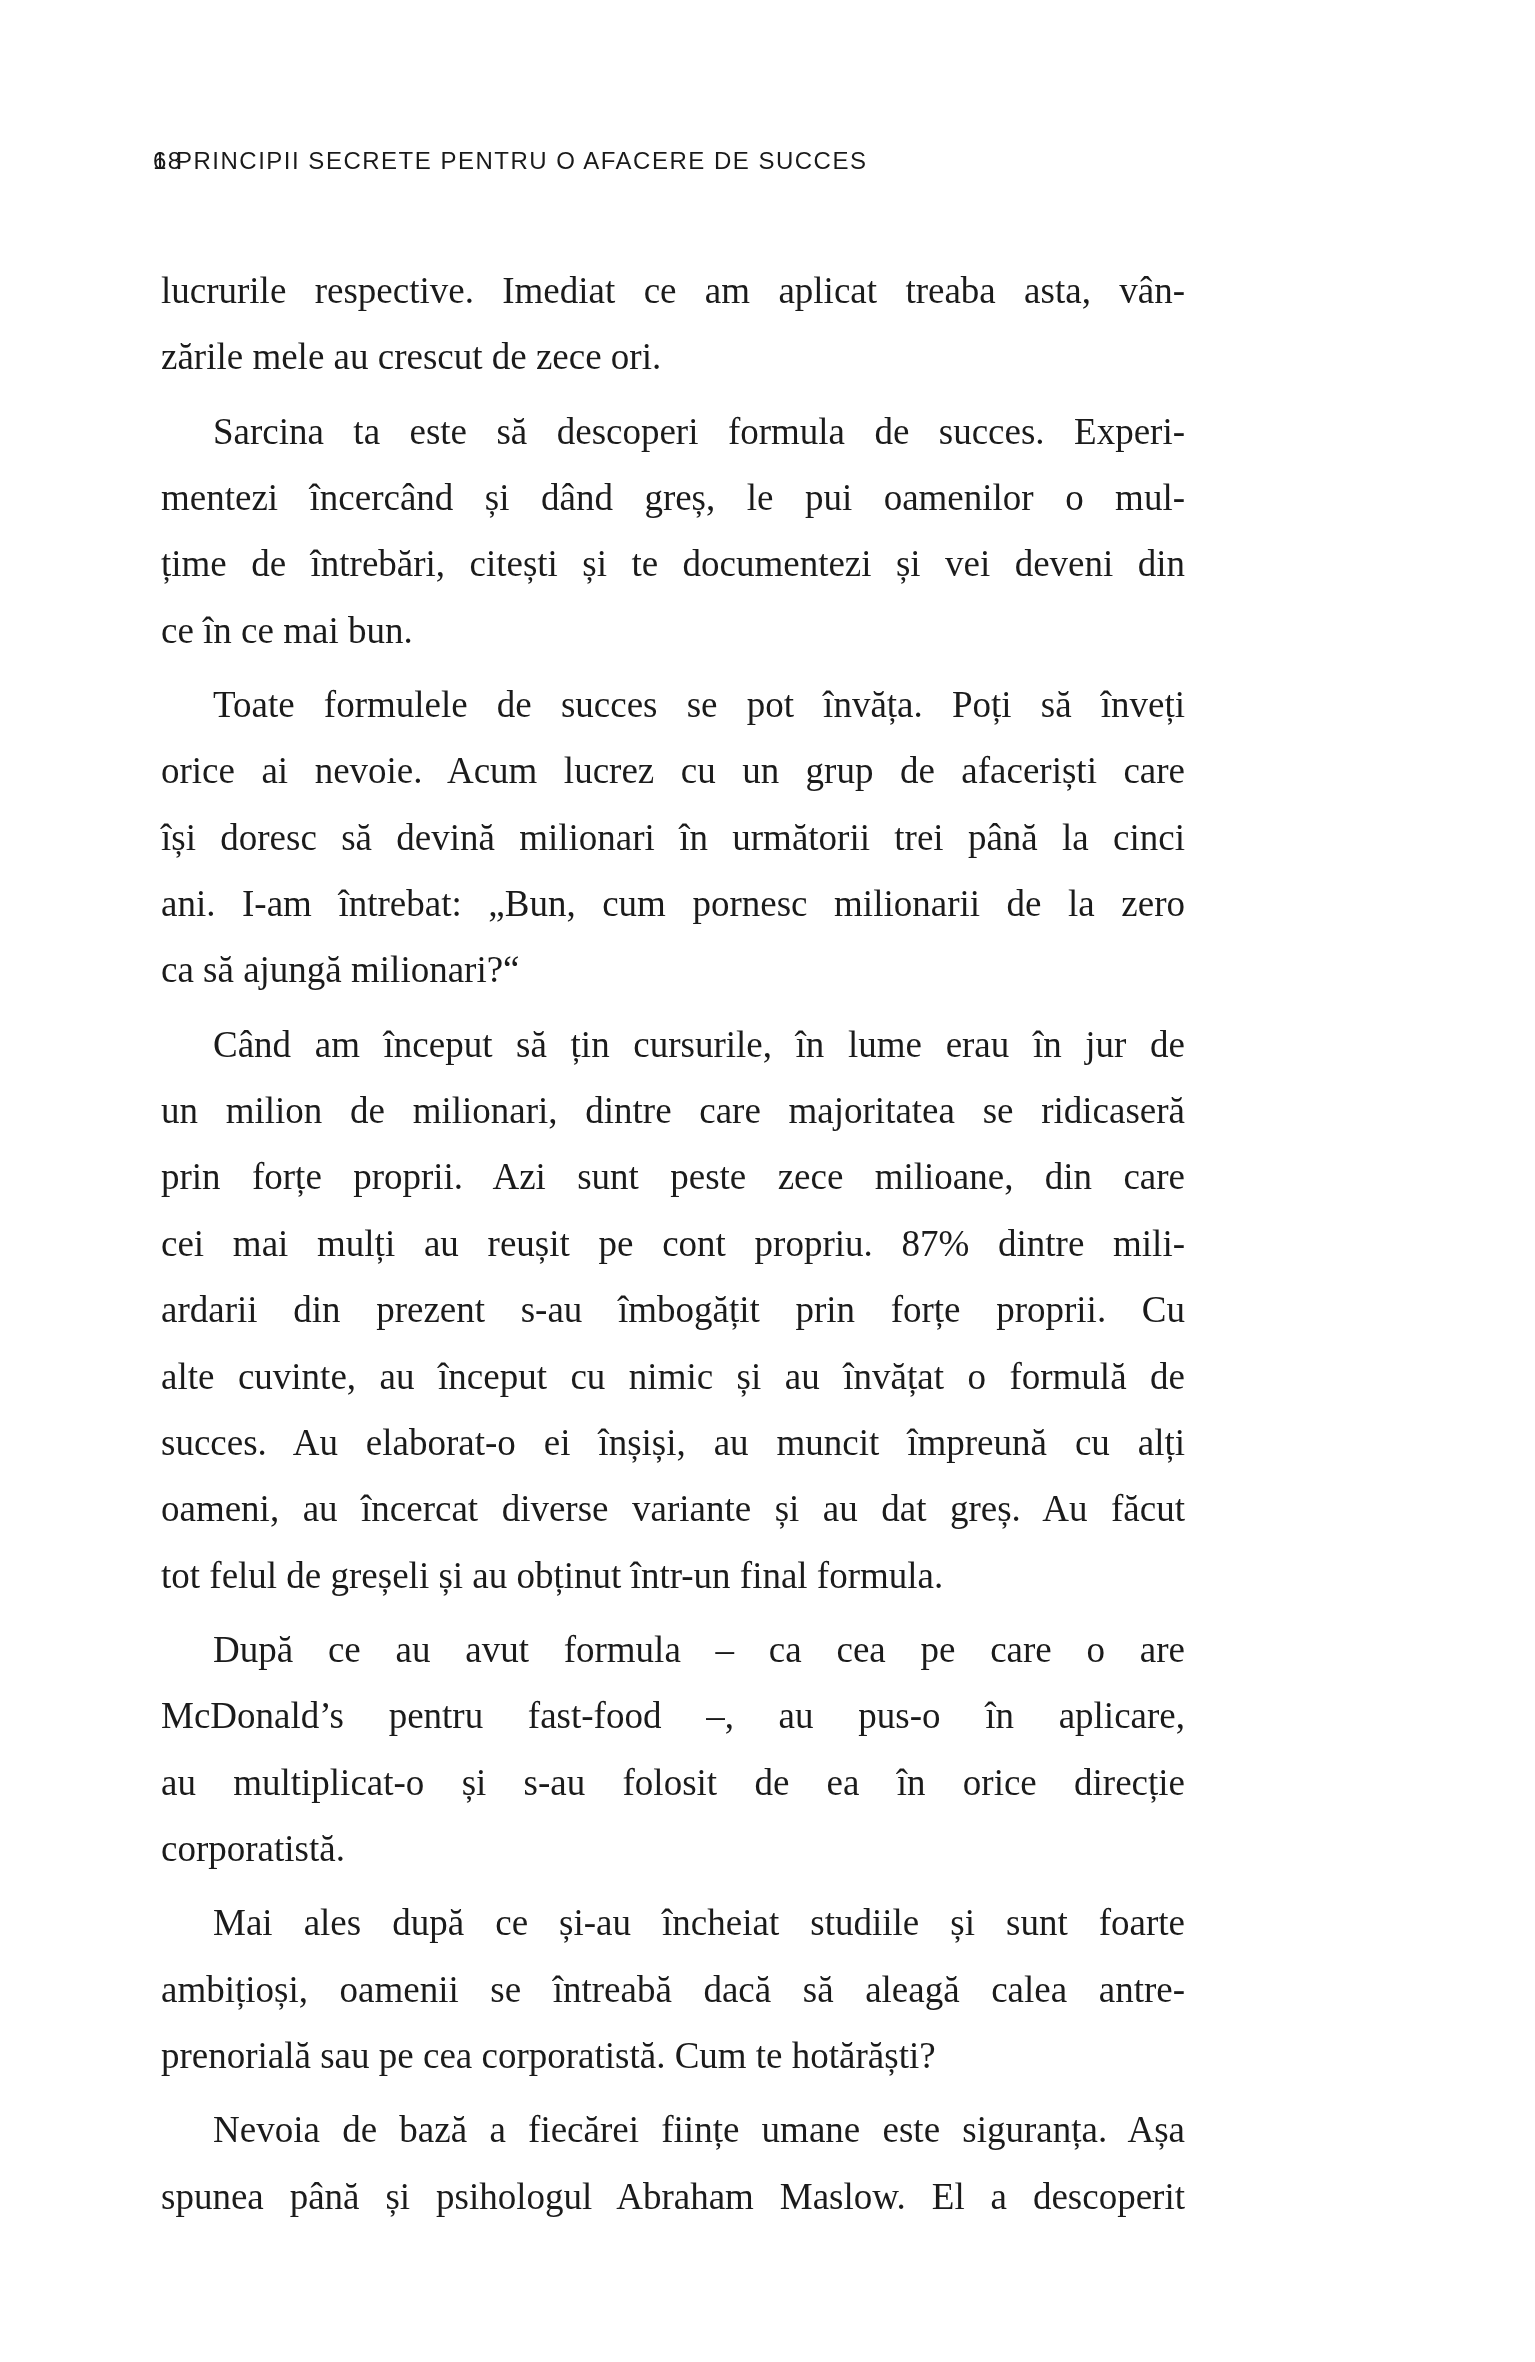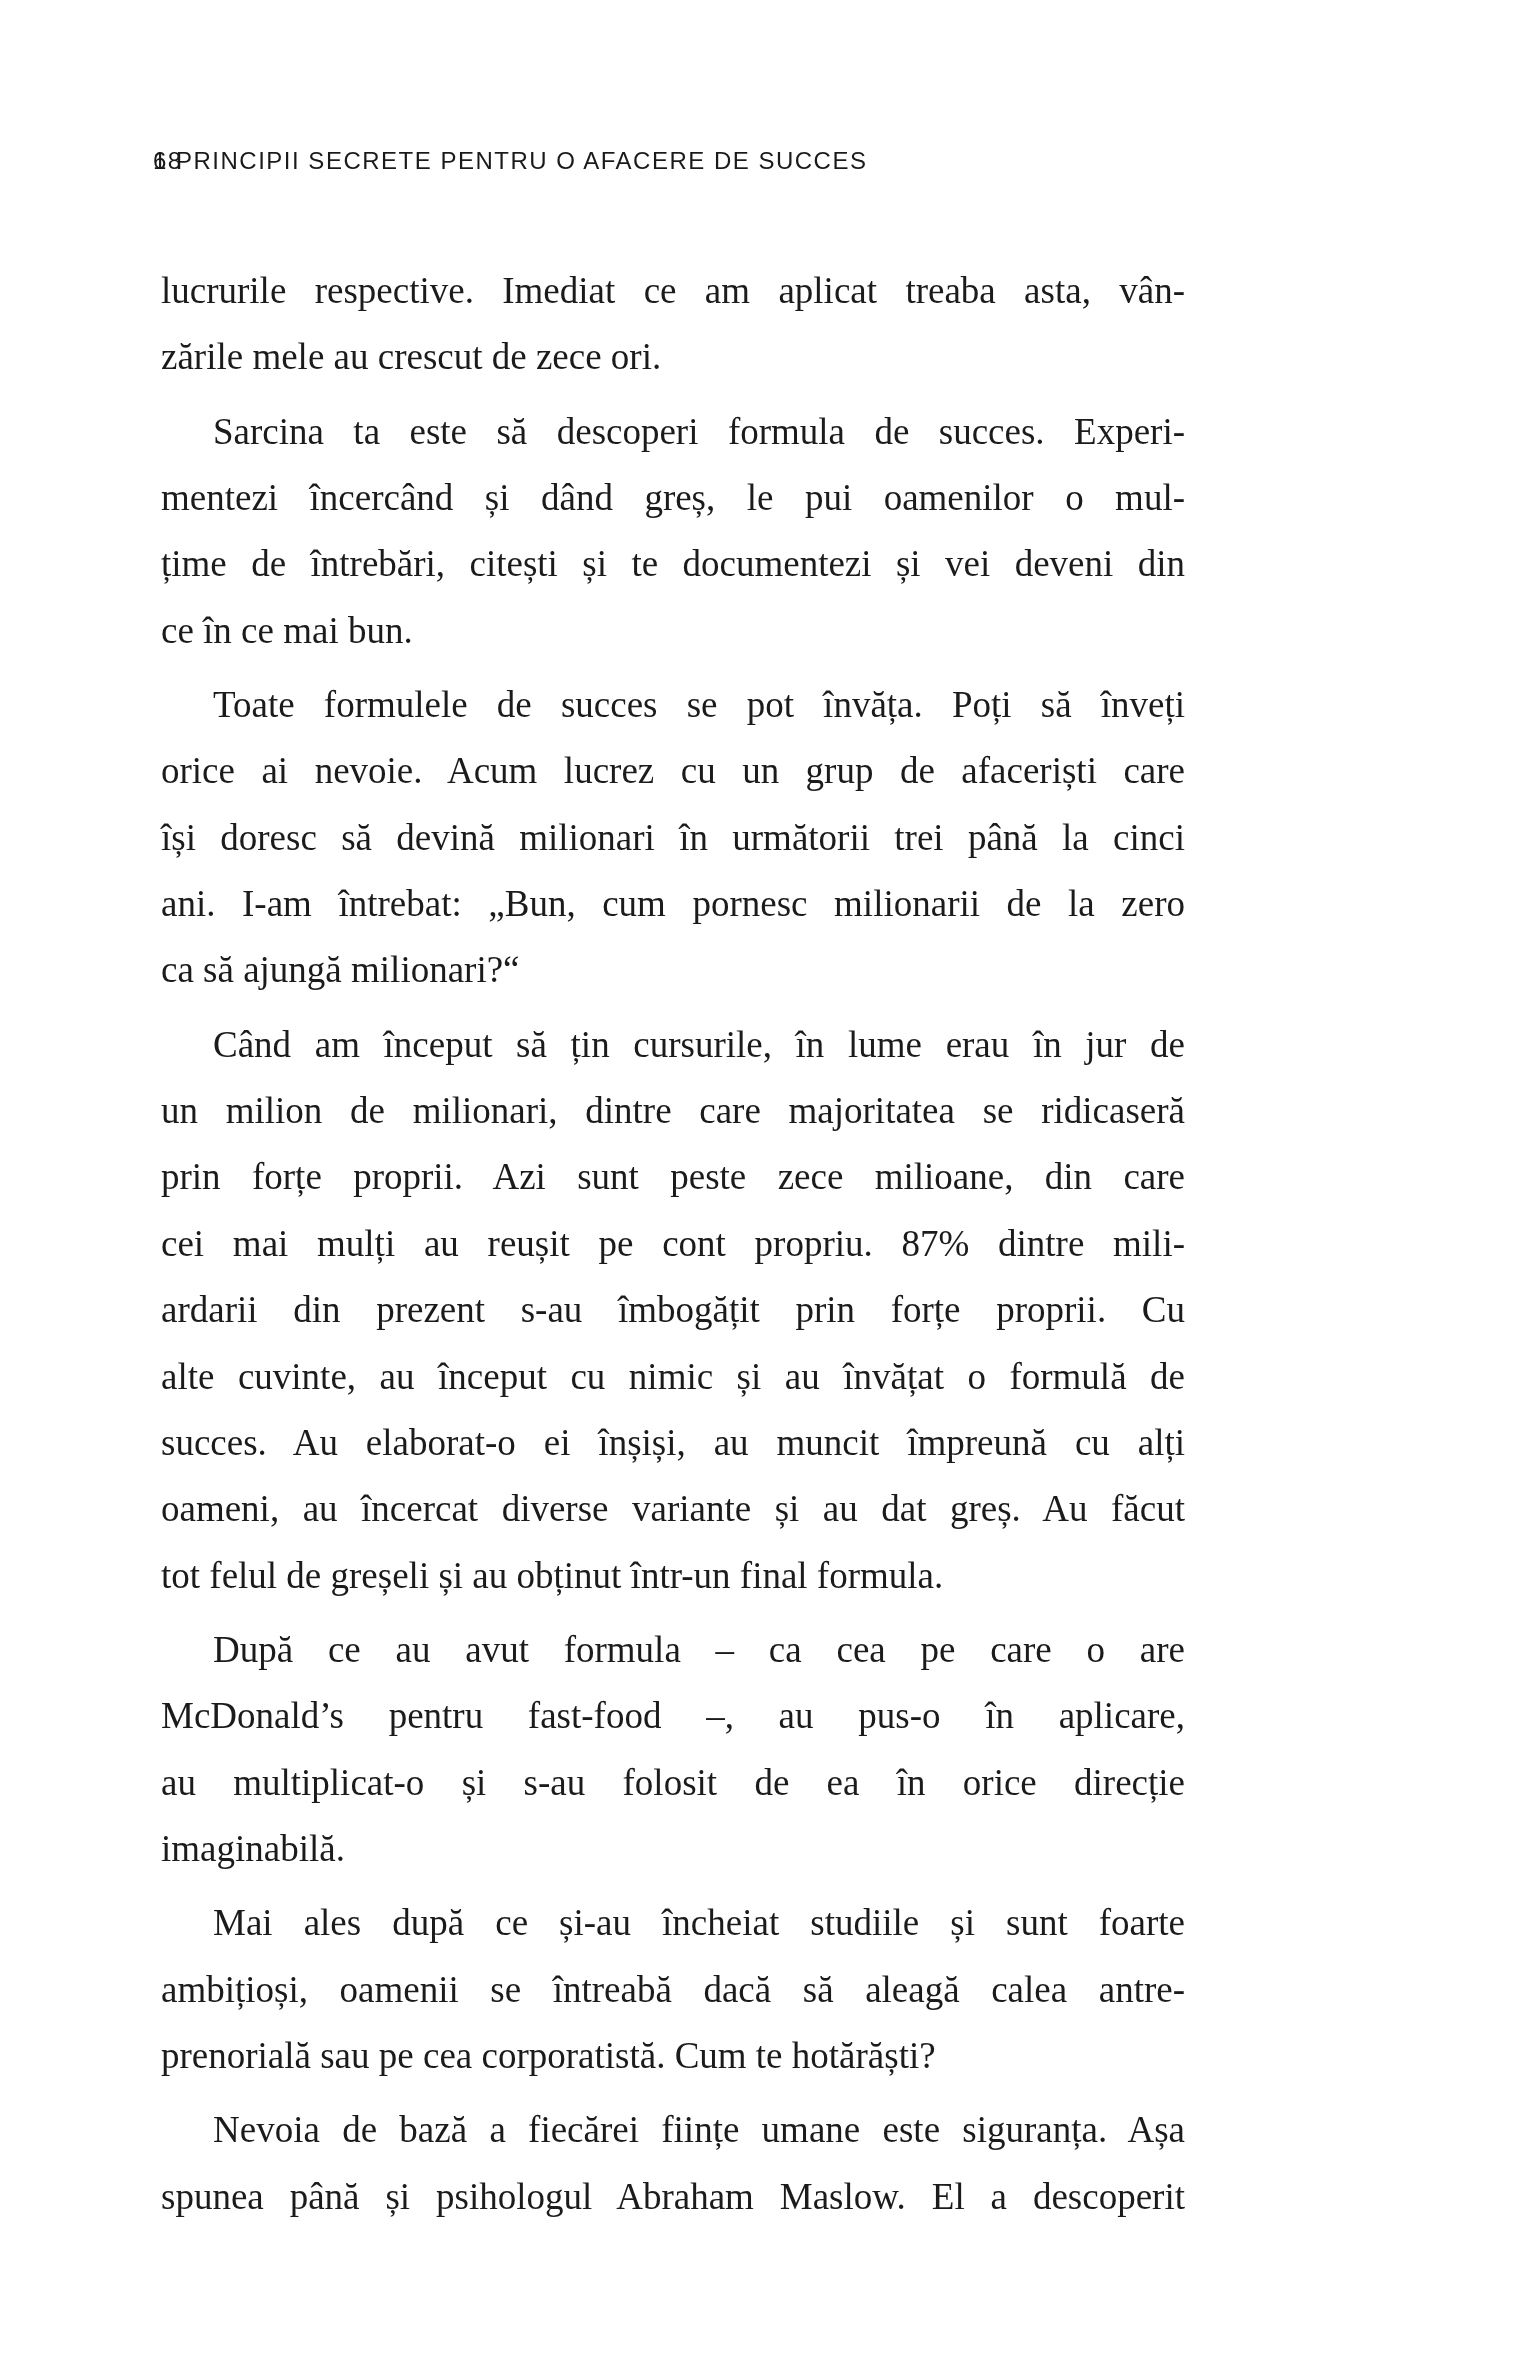--- a/index.html
+++ b/index.html
@@ -97,21 +97,21 @@
           <div class="line">ardarii din prezent s-au îmbogățit prin forțe proprii. Cu</div>
           <div class="line">alte cuvinte, au început cu nimic și au învățat o formulă de</div>
           <div class="line">succes. Au elaborat-o ei înșiși, au muncit împreună cu alți</div>
           <div class="line">oameni, au încercat diverse variante și au dat greș. Au făcut</div>
           <div class="line lastline">tot felul de greșeli și au obținut într-un final formula.</div>
         </div>
         <div class="paragraph">
           <div class="line indent">După ce au avut formula – ca cea pe care o are</div>
           <div class="line">McDonald’s pentru fast-food –, au pus-o în aplicare,</div>
           <div class="line">au multiplicat-o și s-au folosit de ea în orice direcție</div>
-          <div class="line lastline">imaginabilă.</div>
+          <div class="line lastline">corporatistă.</div>
         </div>
         <div class="paragraph">
           <div class="line indent">Mai ales după ce și-au încheiat studiile și sunt foarte</div>
           <div class="line">ambițioși, oamenii se întreabă dacă să aleagă calea antre-</div>
           <div class="line lastline">prenorială sau pe cea corporatistă. Cum te hotărăști?</div>
         </div>
         <div class="paragraph">
           <div class="line indent">Nevoia de bază a fiecărei ființe umane este siguranța. Așa</div>
           <div class="line">spunea până și psihologul Abraham Maslow. El a descoperit</div>
         </div>

